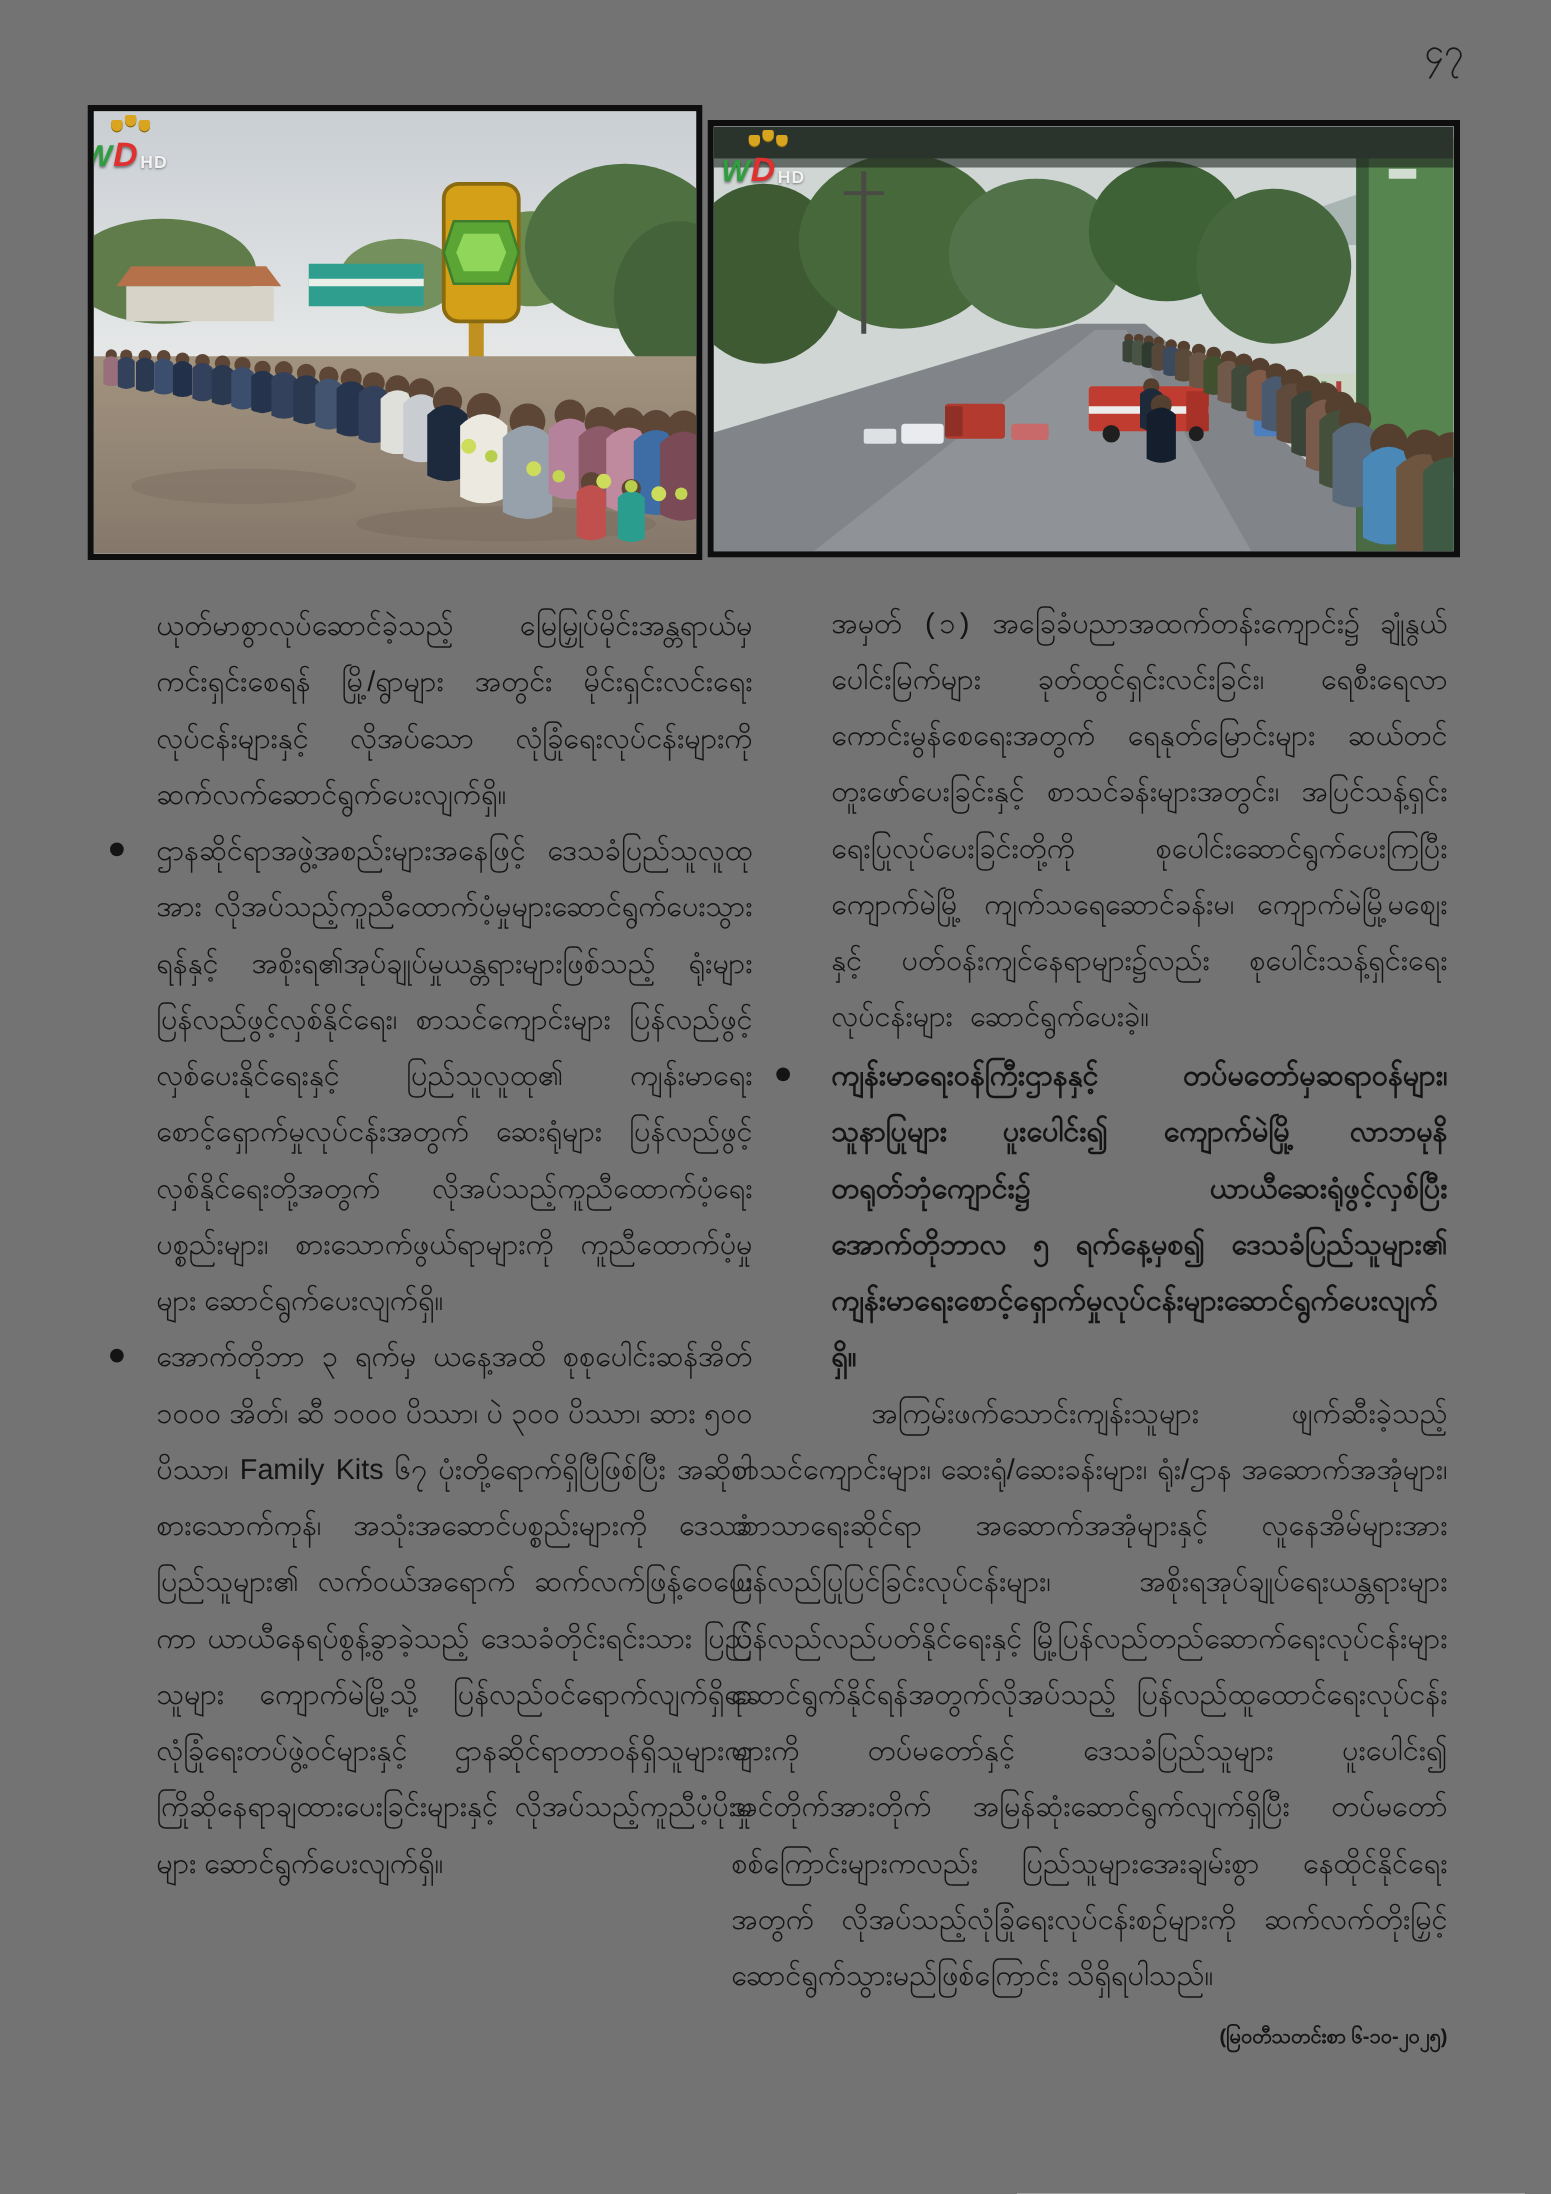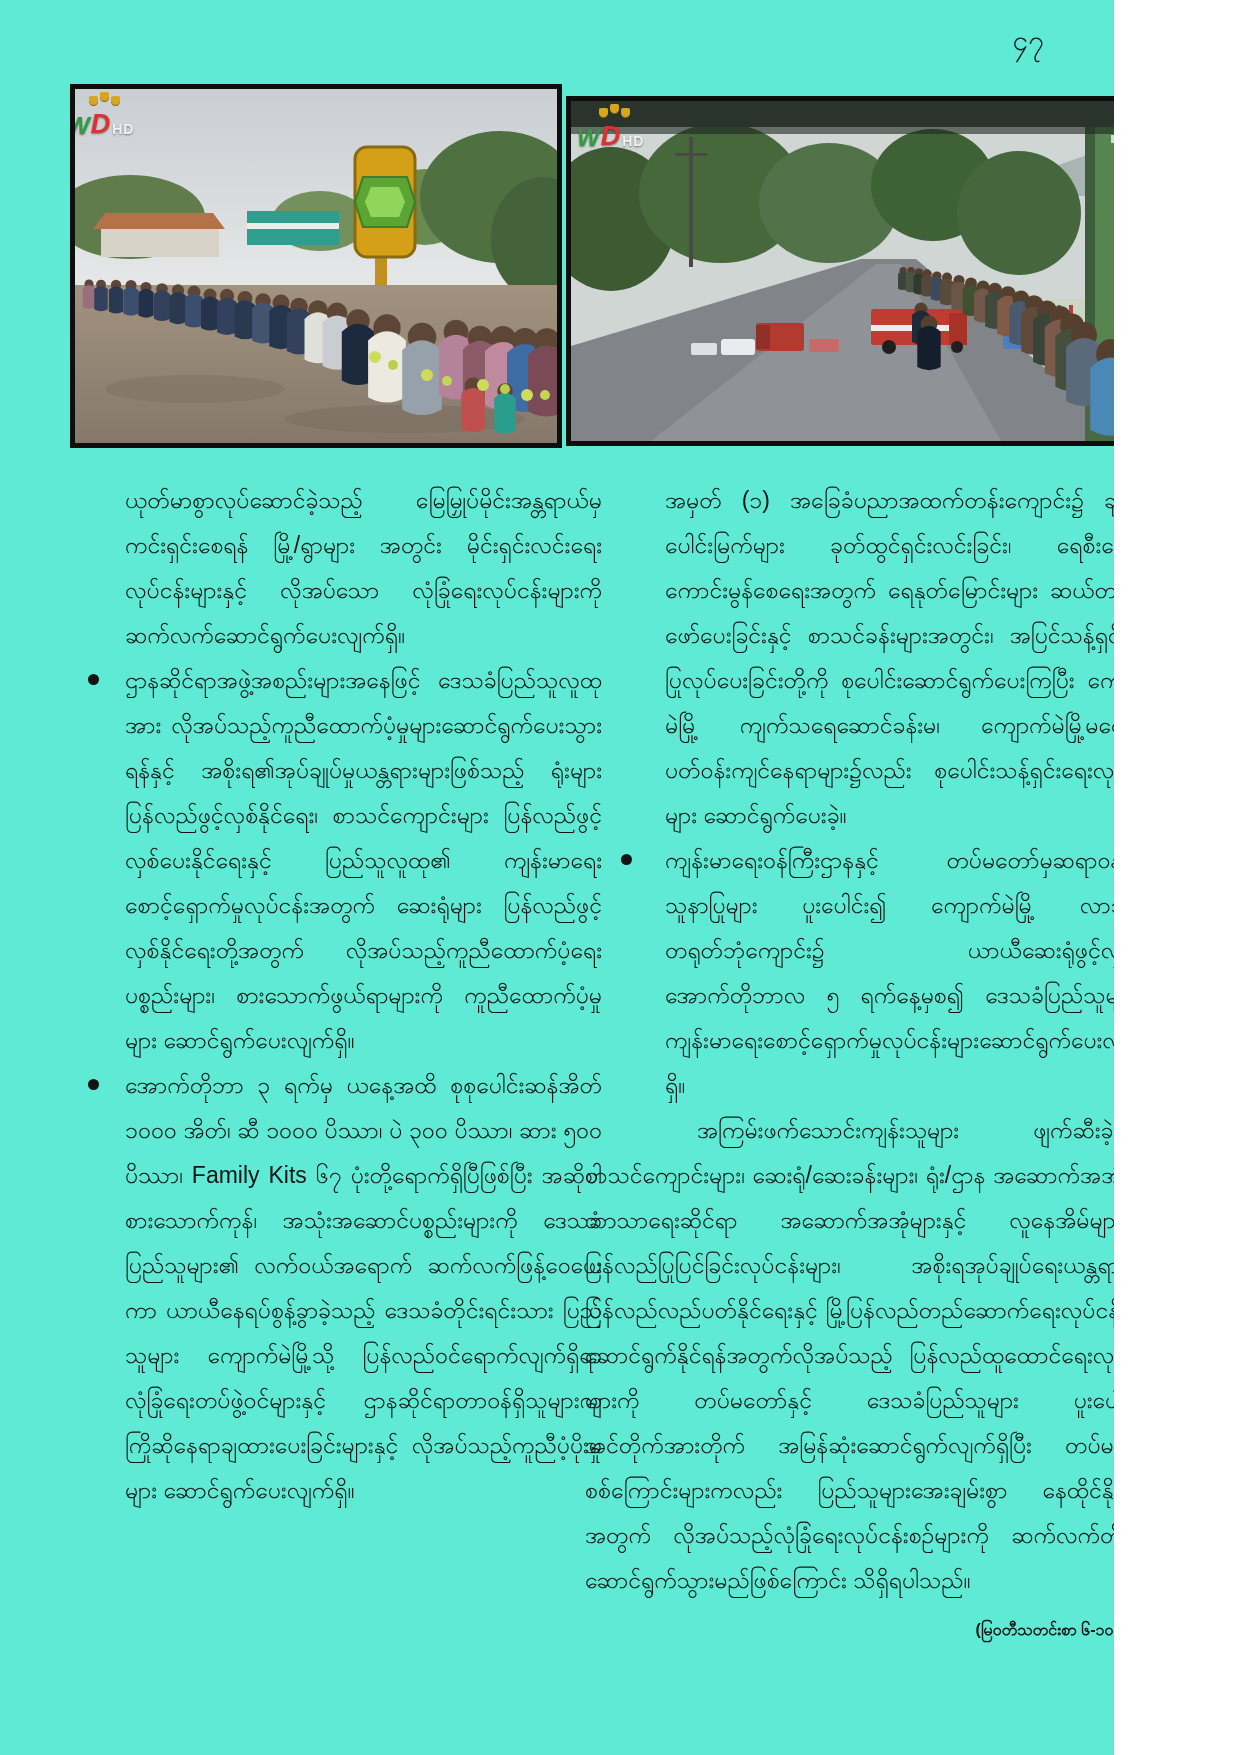--- a/index.html
+++ b/index.html
@@ -1,20 +1,20 @@
 <!DOCTYPE html>
 <html lang="my"><head>
 <meta charset="utf-8">
 <style>
   html,body{margin:0;padding:0;}
   body{background:#ffffff;}
   .page{
     position:relative;
-    width:1114px;height:1755px;
-    background:#5eead4;
+    width:1241px;height:1755px;
+    background:#737373;
     font-family:"Liberation Sans", sans-serif;
     color:#151515;
     overflow:hidden;
   }
   .page-number{
     position:absolute;top:24px;right:70px;
     font-size:28px;line-height:1.2;color:#1a1a1a;
   }
   
   .photo{
@@ -50,22 +50,22 @@
   }
   .col p{margin:0;}
   .col-left{left:85px;width:517px;}
   .col-right{left:585px;width:573px;}
   .para.lead{padding-left:40px;}
   .li{position:relative;padding-left:40px;}
   .li .dot{
     position:absolute;left:3px;top:16px;
     width:11px;height:11px;border-radius:50%;background:#141414;
   }
-  .col-right .para.cont{padding-left:80px;}
-  .col-right .li{padding-left:80px;}
+  .col-right .para.cont{padding-left:80px;font-family:Liberation Mono, monospace;}
+  .col-right .li{padding-left:80px;font-weight:bold;}
   .col-right .li .dot{left:36px;}
   .para.closing{text-indent:112px;}
   .attribution{
     text-align:right;font-weight:bold;font-size:16px;
     margin-top:4px !important;
   }
 </style>
 </head>
 <body>
 

